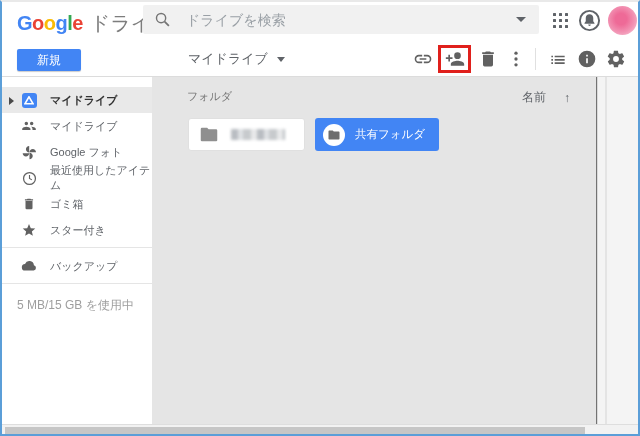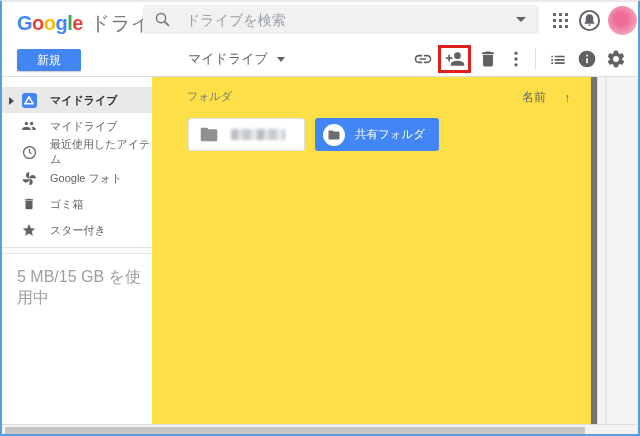--- a/index.html
+++ b/index.html
@@ -54,29 +54,29 @@
   .side-row { position:relative; height:26px; display:flex; align-items:center; padding-left:19px;
     font-size:11px; color:#5f6368; cursor:pointer; }
   .side-row .s-icon { width:16px; height:16px; margin-right:13px; flex:none; display:flex;
     align-items:center; justify-content:center; }
   .side-row.selected { background:#e9e9e9; color:#333; }
   .sel-arrow { position:absolute; left:7px; top:10px; width:0; height:0;
     border-top:4px solid transparent; border-bottom:4px solid transparent; border-left:5px solid #4a4a4a; }
   .drive-chip { width:15px; height:15px; background:#4285f4; border-radius:3px;
     display:flex; align-items:center; justify-content:center; }
   .side-divider { height:1px; background:#e5e5e5; margin:4px 0 5px 0; }
-  .storage-text { font-size:16px; color:#9e9e9e; padding:8px 0 9px 15px; }
+  .storage-text { font-size:12px; color:#9e9e9e; padding:8px 0 9px 15px; }
   .download-panel { position:absolute; left:0; top:313px; width:150px; height:32px; background:#f1f1f1;
     display:flex; align-items:center; padding-left:11px; cursor:pointer; }
   .download-panel .d-text { font-size:9.5px; color:#666; width:100px; margin-left:9px; line-height:1.35; }
   .download-close { position:absolute; right:5px; top:0px; font-size:11px; color:#9e9e9e; cursor:pointer; }
 
   
-  .main { position:absolute; left:150px; top:75px; width:445px; height:349px; background:#fde047;
-    border-right:6px solid #737373; }
+  .main { position:absolute; left:150px; top:75px; width:445px; height:349px; background:#e5e5e5;
+    border-right:1px solid #737373; }
   .section-label { position:absolute; left:35px; top:12px; font-size:11px; color:#757575; }
   .sort-ctrl { position:absolute; left:370px; top:12px; display:flex; align-items:center; cursor:pointer; }
   .sort-name { font-size:12px; color:#5f6368; }
   .sort-arrow { font-size:12px; color:#5f6368; margin-left:18px; }
   .folder-card { position:absolute; top:41px; height:33px; border-radius:3px; display:flex;
     align-items:center; cursor:pointer; }
   .card-plain { left:36px; width:117px; background:#fff; border:1px solid #e0e0e0; padding-left:11px; }
   .redacted { width:54px; height:11px; margin-left:13px; border-radius:1px;
     background:repeating-linear-gradient(90deg,#b9bdc2 0 7px,#dfe1e4 7px 12px,#c7cacd 12px 20px,#e8e9ea 20px 26px);
     filter:blur(1.4px); }
@@ -204,57 +204,65 @@
       <span class="s-icon">
         <svg width="16" height="16" viewBox="0 0 24 24" fill="#616161">
           <path d="M16 11a2.6 2.6 0 1 0-2.6-2.6A2.6 2.6 0 0 0 16 11zm-8 0a2.6 2.6 0 1 0-2.6-2.6A2.6 2.6 0 0 0 8 11zm0 2c-2.1 0-6.2 1-6.2 3.1V18h12.4v-1.9C14.2 14 10.1 13 8 13zm8 0c-.3 0-.6 0-.9.1a4.3 4.3 0 0 1 2.1 3V18h5v-1.9c0-2.1-4.1-3.1-6.2-3.1z"></path>
         </svg>
       </span>
       <span>マイドライブ</span>
     </div>
 
     <div class="side-row">
       <span class="s-icon">
+        <svg width="15" height="15" viewBox="0 0 24 24" fill="#616161">
+          <path d="M12 11.5c0-2.9 2.3-5.2 5.2-5.2 2.9 0 5.2 2.3 5.2 5.2H12zm-.5.5c-2.9 0-5.2-2.3-5.2-5.2C6.3 3.9 8.6 1.6 11.5 1.6V12zm.5.5c2.9 0 5.2 2.3 5.2 5.2 0 2.9-2.3 5.2-5.2 5.2V12.5zm-.5.5c0 2.9-2.3 5.2-5.2 5.2-2.9 0-5.2-2.3-5.2-5.2h10.4z"></path>
+        </svg>
+      </span>
+      <span>Google フォト</span>
+    </div>
+
+    <div class="side-row">
+      <span class="s-icon">
         <svg width="15" height="15" viewBox="0 0 24 24">
           <circle cx="12" cy="12" r="9.5" fill="none" stroke="#616161" stroke-width="2"></circle>
           <path d="M12 6.5V12l3.8 2.2" fill="none" stroke="#616161" stroke-width="1.8"></path>
         </svg>
       </span>
       <span>最近使用したアイテム</span>
     </div>
 
     <div class="side-row">
       <span class="s-icon">
-        <svg width="15" height="15" viewBox="0 0 24 24" fill="#616161">
-          <path d="M12 11.5c0-2.9 2.3-5.2 5.2-5.2 2.9 0 5.2 2.3 5.2 5.2H12zm-.5.5c-2.9 0-5.2-2.3-5.2-5.2C6.3 3.9 8.6 1.6 11.5 1.6V12zm.5.5c2.9 0 5.2 2.3 5.2 5.2 0 2.9-2.3 5.2-5.2 5.2V12.5zm-.5.5c0 2.9-2.3 5.2-5.2 5.2-2.9 0-5.2-2.3-5.2-5.2h10.4z"></path>
-        </svg>
-      </span>
-      <span>Google フォト</span>
-    </div>
-
-    <div class="side-row">
-      <span class="s-icon">
         <svg width="14" height="14" viewBox="0 0 24 24" fill="#616161">
           <path d="M6 19a2 2 0 0 0 2 2h8a2 2 0 0 0 2-2V7H6v12zM19 4h-3.5l-1-1h-5l-1 1H5v2h14V4z"></path>
         </svg>
       </span>
       <span>ゴミ箱</span>
     </div>
 
     <div class="side-row">
       <span class="s-icon">
         <svg width="16" height="16" viewBox="0 0 24 24" fill="#616161">
           <path d="M12 17.3 6.2 20.8l1.5-6.6L2.6 9.8l6.7-.6L12 3l2.7 6.2 6.7.6-5.1 4.4 1.5 6.6z"></path>
         </svg>
       </span>
       <span>スター付き</span>
     </div>
 
     <div class="side-divider"></div>
 
+    <div class="side-row">
+      <span class="s-icon">
+        <svg width="17" height="17" viewBox="0 0 24 24" fill="#616161">
+          <path d="M19.4 10.1A7 7 0 0 0 6 8.1a5 5 0 0 0 .5 10H19a4.1 4.1 0 0 0 .4-8z"></path>
+        </svg>
+      </span>
+      <span>バックアップ</span>
+    </div>
 
     <div class="side-divider"></div>
 
     <div class="storage-text">5 MB/15 GB を使用中</div>
 
 
   </div>
 
   <div class="main">
     <div class="section-label">フォルダ</div>

